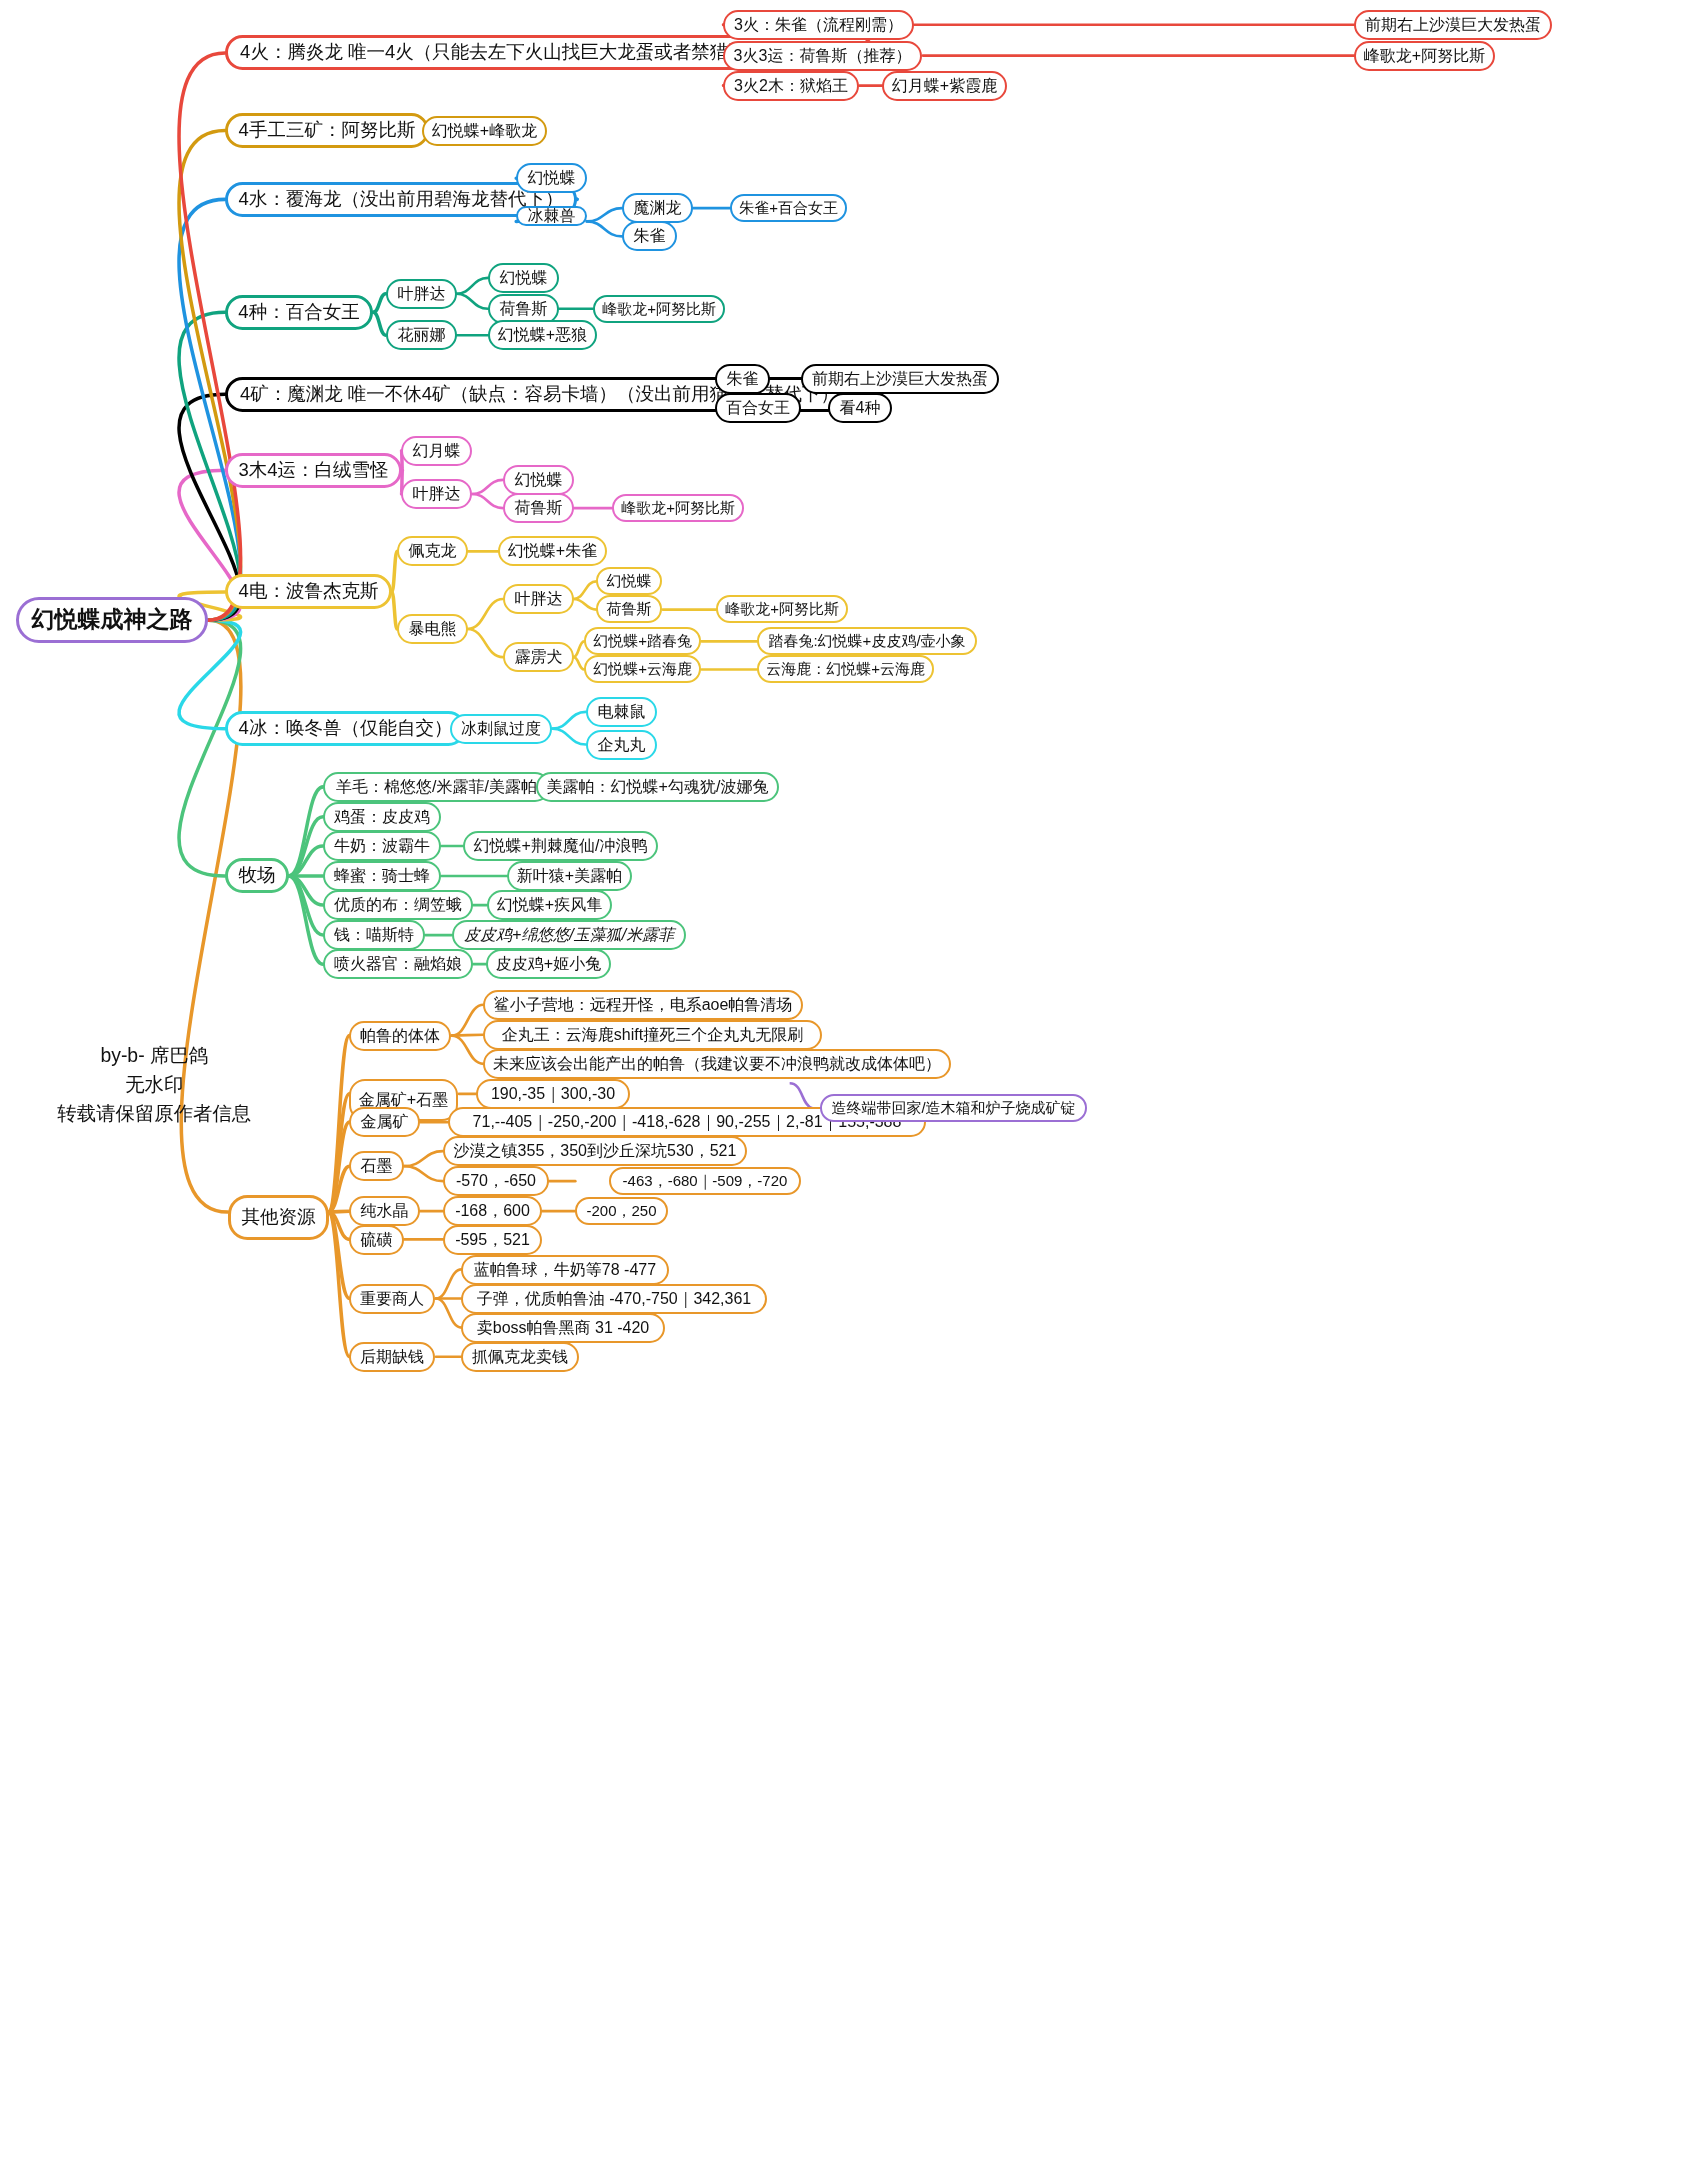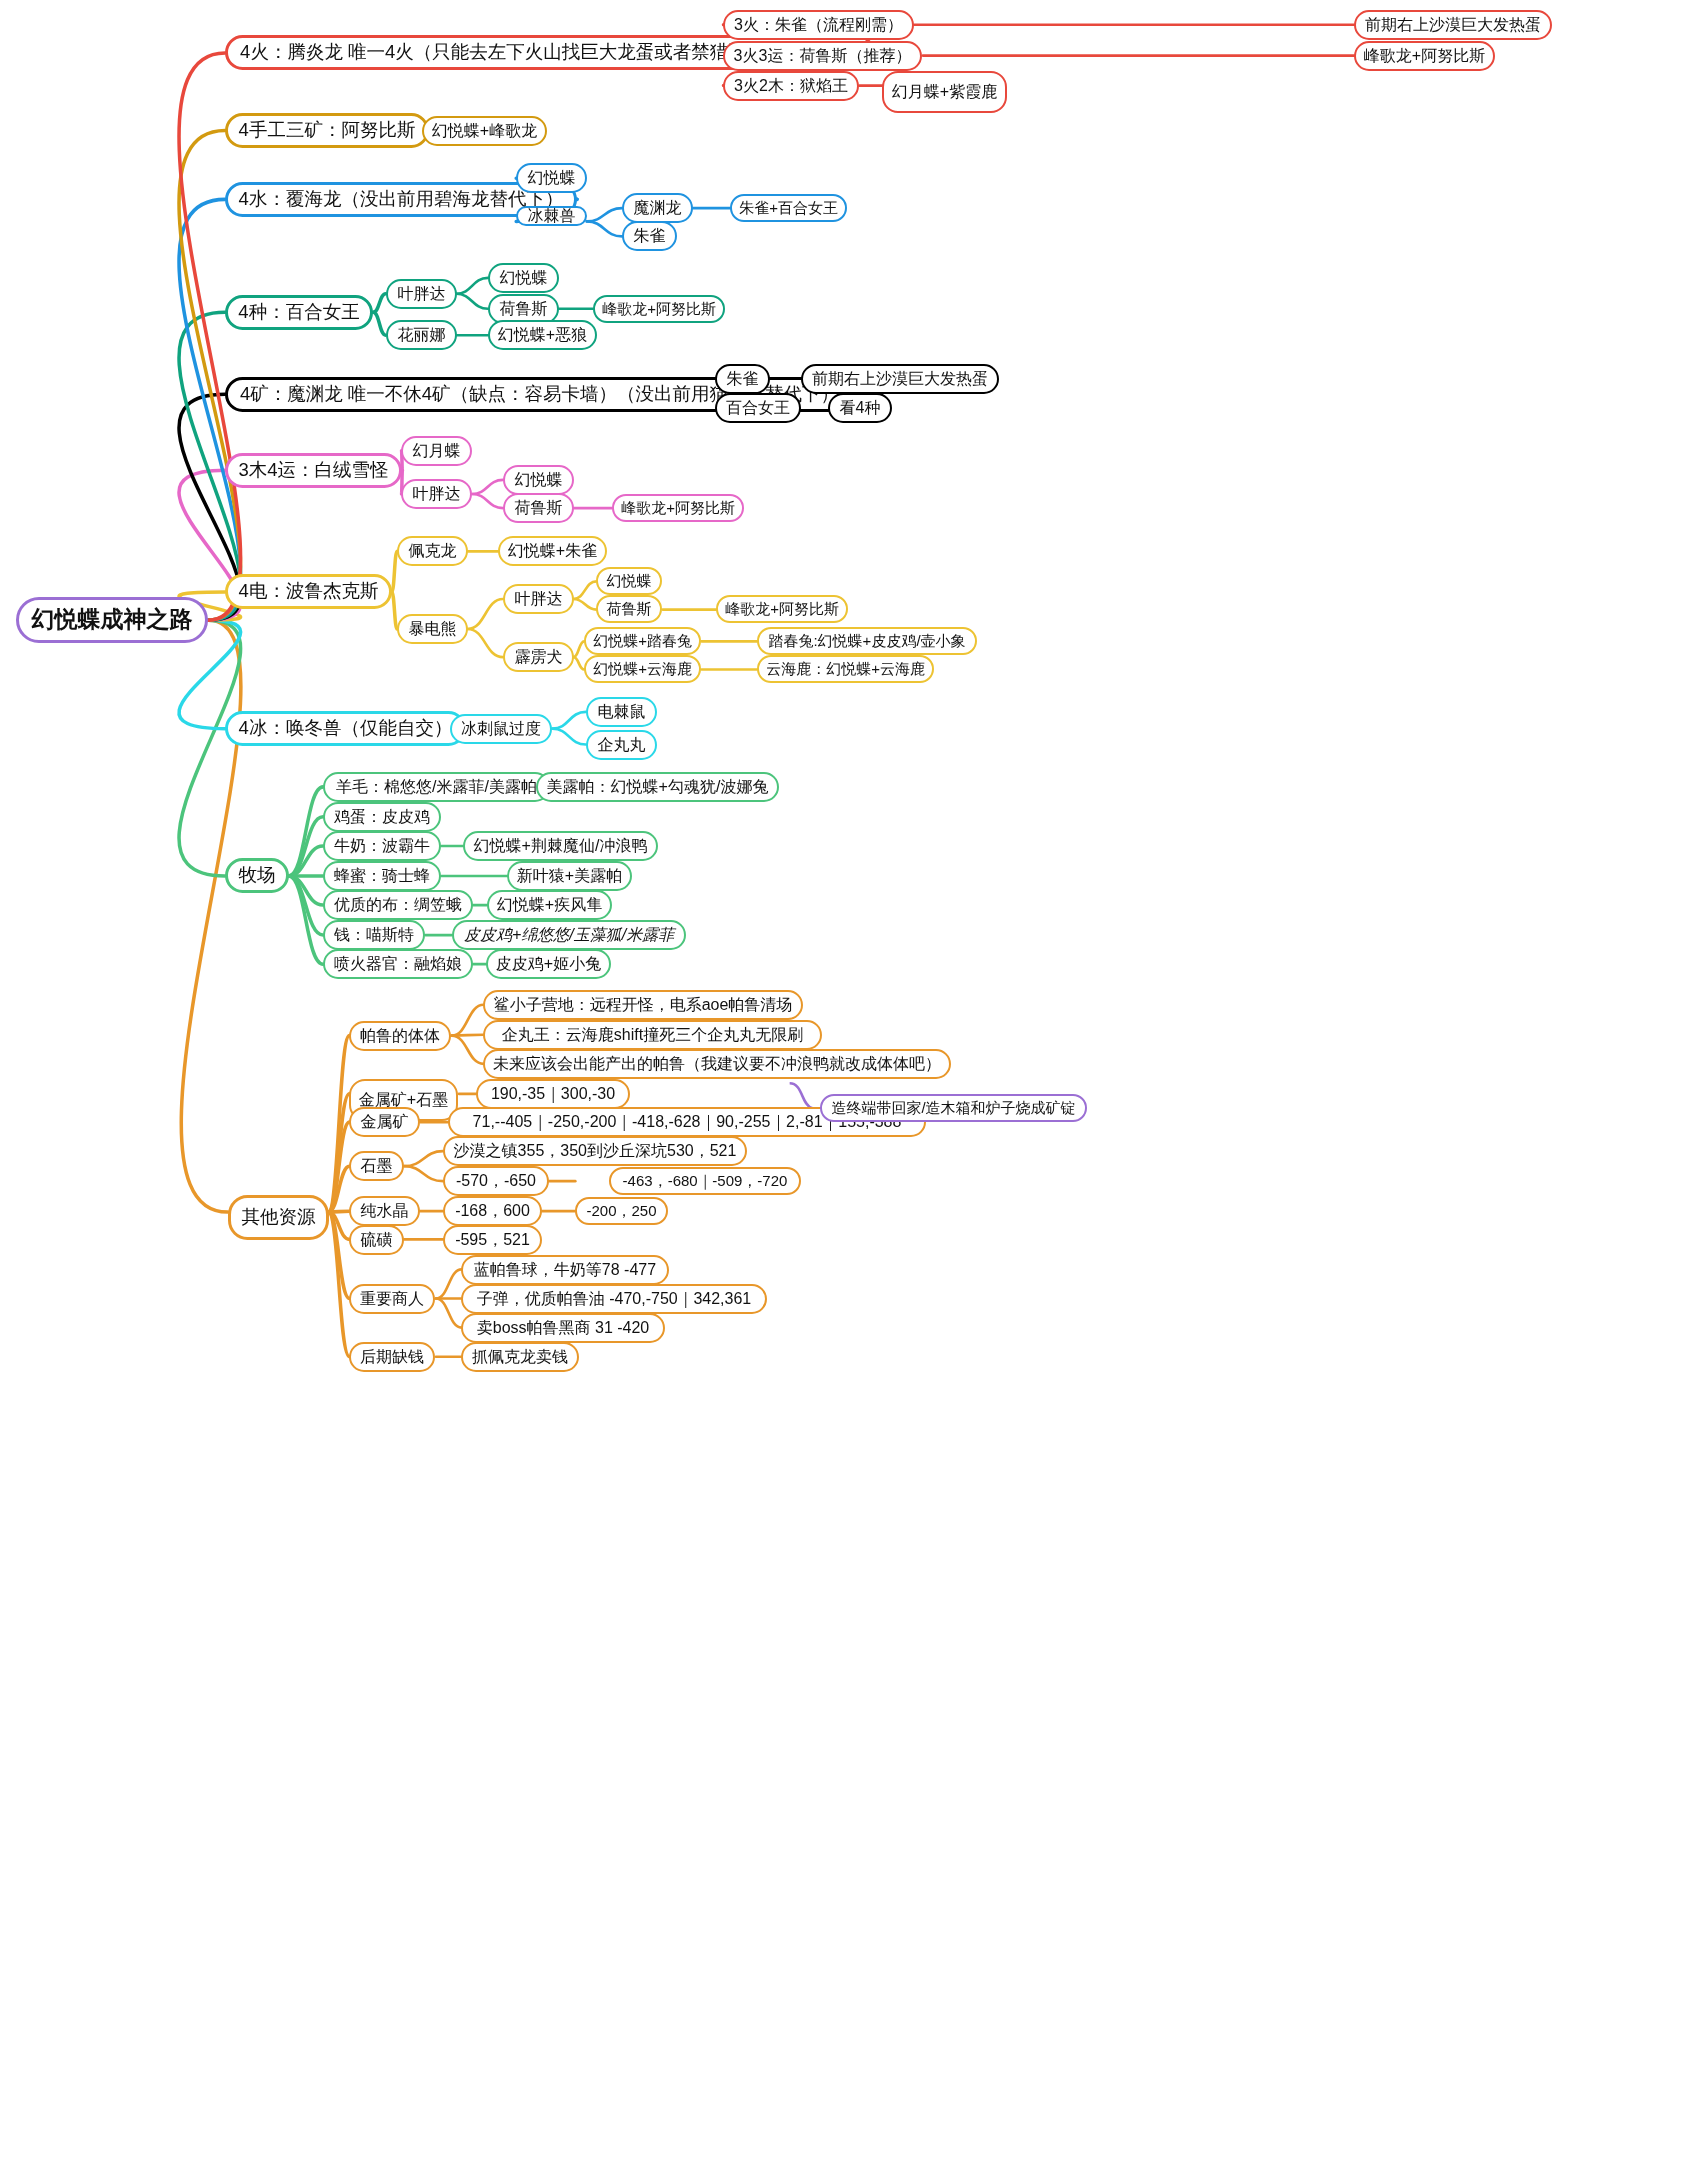--- a/index.html
+++ b/index.html
@@ -104,39 +104,44 @@
       <path d="M 458 1405 C 480 1405, 480 1405, 502 1405" stroke="#e8972a" stroke-width="3" fill="none" stroke-linecap="round"></path>
       <path d="M 372 1374 C 384 1374, 384 1405, 396 1405" stroke="#e8972a" stroke-width="4" fill="none" stroke-linecap="round"></path>
       <path d="M 494 1472 C 508.5 1472, 508.5 1439, 523 1439" stroke="#e8972a" stroke-width="3" fill="none" stroke-linecap="round"></path>
       <path d="M 494 1472 C 508.5 1472, 508.5 1472, 523 1472" stroke="#e8972a" stroke-width="3" fill="none" stroke-linecap="round"></path>
       <path d="M 494 1472 C 508.5 1472, 508.5 1505, 523 1505" stroke="#e8972a" stroke-width="3" fill="none" stroke-linecap="round"></path>
       <path d="M 372 1374 C 384 1374, 384 1472, 396 1472" stroke="#e8972a" stroke-width="4" fill="none" stroke-linecap="round"></path>
       <path d="M 494 1538 C 508.5 1538, 508.5 1538, 523 1538" stroke="#e8972a" stroke-width="3" fill="none" stroke-linecap="round"></path>
       <path d="M 372 1374 C 384 1374, 384 1538, 396 1538" stroke="#e8972a" stroke-width="4" fill="none" stroke-linecap="round"></path>
       <path d="M 895 1228 C 910 1228, 908 1252, 920 1256 C 908 1260, 910 1284, 895 1284" stroke="#9b6fd4" stroke-width="3" fill="none"></path>
     </svg>
+  <div class="byline" id="byline" style="left:8.8px;top:1041px;width:291px;">
+      <div>by-b- 席巴鸽</div>
+      <div>无水印</div>
+      <div>转载请保留原作者信息</div>
+    </div>
 <div class="node n-l1" style="left: 225px; top: 35px; width: 650px; height: 35px; border-color: rgb(232, 72, 60);">
       <span>4火：腾炎龙 唯一4火（只能去左下火山找巨大龙蛋或者禁猎区有40多级的）</span>
     </div>
     <div class="node n-l2" style="left: 723px; top: 9.7px; width: 191px; height: 30px; border-color: rgb(232, 72, 60);">
       <span>3火：朱雀（流程刚需）</span>
     </div>
     <div class="node n-l3" style="left: 1354px; top: 9.7px; width: 198px; height: 30px; border-color: rgb(232, 72, 60);">
       <span>前期右上沙漠巨大发热蛋</span>
     </div>
     <div class="node n-l2" style="left: 723px; top: 41px; width: 199px; height: 30px; border-color: rgb(232, 72, 60);">
       <span>3火3运：荷鲁斯（推荐）</span>
     </div>
     <div class="node n-l3" style="left: 1354px; top: 41px; width: 141px; height: 30px; border-color: rgb(232, 72, 60);">
       <span>峰歌龙+阿努比斯</span>
     </div>
     <div class="node n-l2" style="left: 723px; top: 71px; width: 136px; height: 30px; border-color: rgb(232, 72, 60);">
       <span>3火2木：狱焰王</span>
     </div>
-    <div class="node n-l3" style="left: 882px; top: 71px; width: 125px; height: 42px; border-color: rgb(232, 72, 60); justify-content: center;">
+    <div class="node n-l3" style="left: 882px; top: 71px; width: 125px; height: 30px; border-color: rgb(232, 72, 60); justify-content: center;">
       <span>幻月蝶+紫霞鹿</span>
     </div>
     <div class="node n-l1" style="left: 225px; top: 113px; width: 204px; height: 35px; border-color: rgb(211, 154, 16);">
       <span>4手工三矿：阿努比斯</span>
     </div>
     <div class="node n-l2" style="left: 422px; top: 116px; width: 125px; height: 30px; border-color: rgb(211, 154, 16);">
       <span>幻悦蝶+峰歌龙</span>
     </div>
     <div class="node n-l1" style="left: 225px; top: 182px; width: 352px; height: 35px; border-color: rgb(31, 147, 224);">
       <span>4水：覆海龙（没出前用碧海龙替代下）</span>

